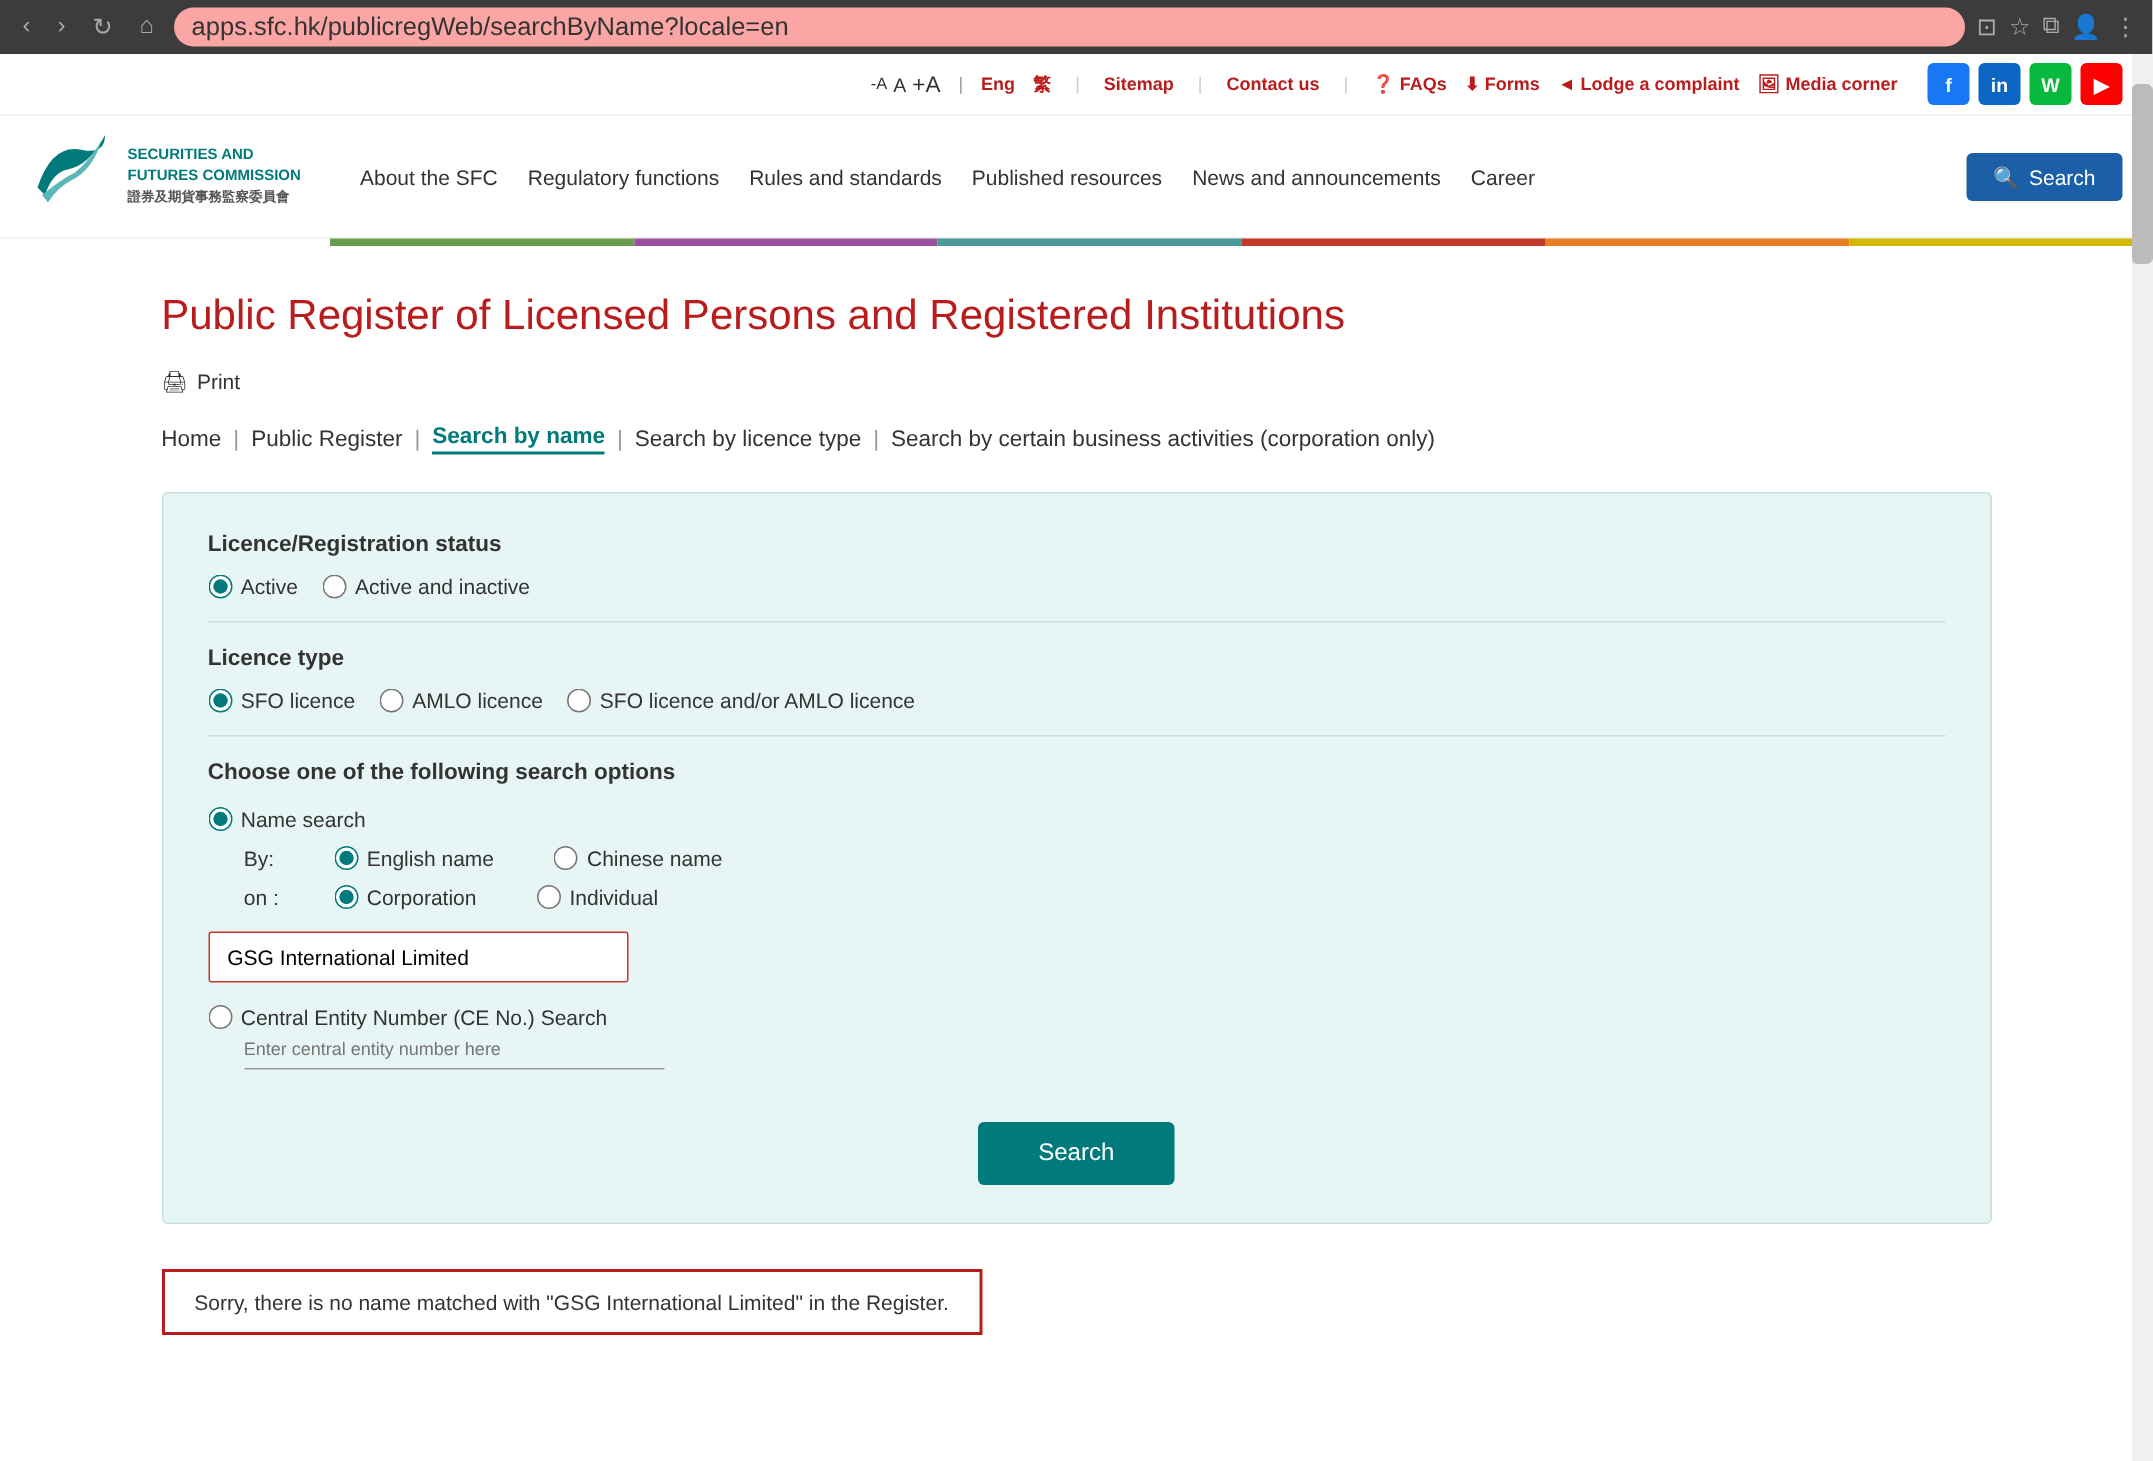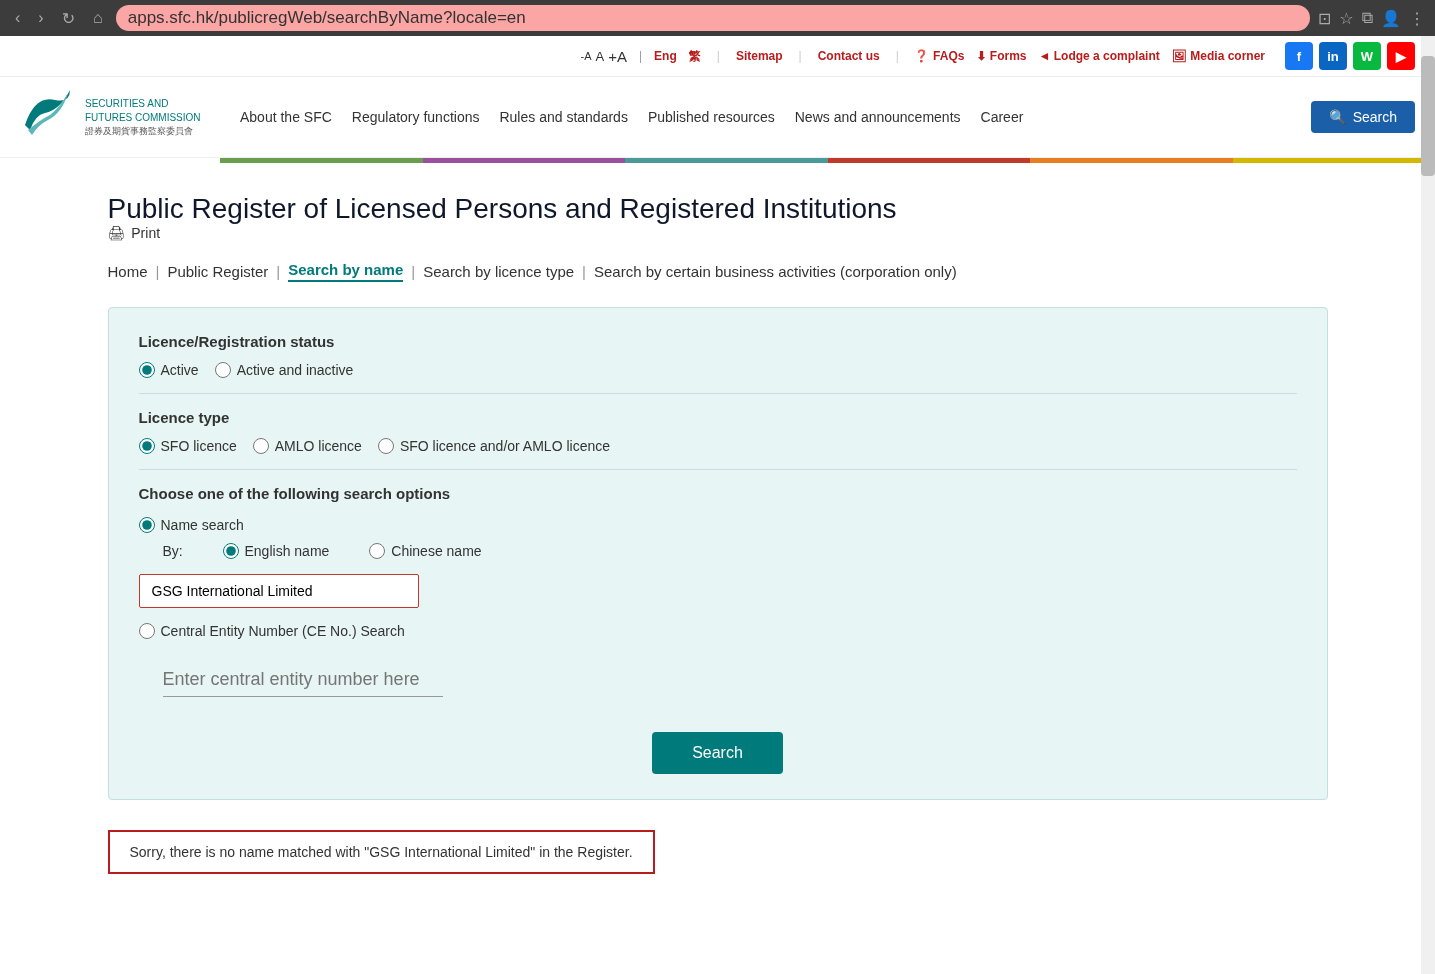--- a/index.html
+++ b/index.html
@@ -79,21 +79,21 @@
       align-items: center;
       gap: 10px;
       min-width: 220px;
     }
     .logo-bird {
       color: #007a7a;
       font-size: 40px;
     }
     .logo-text {
       font-size: 10px;
-      font-weight: normal;
+      font-weight: bold;
       color: #007a7a;
       line-height: 1.4;
     }
     .logo-text .cn { font-size: 9px; color: #555; }
 
     
     .main-nav {
       display: flex;
       align-items: center;
       gap: 20px;
@@ -137,21 +137,22 @@
     
     .page-content {
       max-width: 1300px;
       margin: 0 auto;
       padding: 30px 40px;
     }
 
     .page-title {
       font-size: 28px;
       font-weight: normal;
-      color: #0f172a;
+      color: #b91c1c;
+      margin-bottom: 20px;
     }
 
     .print-link {
       display: flex;
       align-items: center;
       gap: 6px;
       color: #333;
       font-size: 14px;
       margin-bottom: 20px;
       cursor: pointer;
@@ -242,28 +243,28 @@
     }
     .name-input {
       border: 1px solid #c0392b;
       border-radius: 2px;
       padding: 8px 12px;
       font-size: 14px;
       width: 280px;
       outline: none;
     }
 
-    .ce-radio-row { margin-bottom: 24px; }
+    .ce-radio-row { margin-bottom: 0; }
 
     .ce-input {
       border: none;
       border-bottom: 1px solid #999;
       background: transparent;
       padding: 6px 0;
-      font-size: 18px;
+      font-size: 12px;
       width: 280px;
       color: #a16207;
       outline: none;
       margin-left: 24px;
       margin-bottom: 15px;
     }
 
     
     .search-action-btn {
       display: flex;
@@ -465,20 +466,31 @@
           <input type="radio" name="nameBy" value="en" checked="" style="">
           <span>English name</span>
         </label>
         <label class="radio-item" style="margin-left: 20px;">
           <input type="radio" name="nameBy" value="cn" style="">
           <span>Chinese name</span>
         </label>
       </div>
 
       
+      <div class="by-row" style="margin-left: 24px;">
+        <span class="by-label">on :</span>
+        <label class="radio-item">
+          <input type="radio" name="nameOn" value="corp" checked="" style="">
+          <span>Corporation</span>
+        </label>
+        <label class="radio-item" style="margin-left: 20px;">
+          <input type="radio" name="nameOn" value="individual" style="">
+          <span>Individual</span>
+        </label>
+      </div>
 
       
       <div class="name-input-wrapper">
         <input type="text" class="name-input" value="GSG International Limited" style="">
       </div>
 
       
       <div class="ce-radio-row">
         <label class="radio-item">
           <input type="radio" name="searchOption" value="ce" style="">

